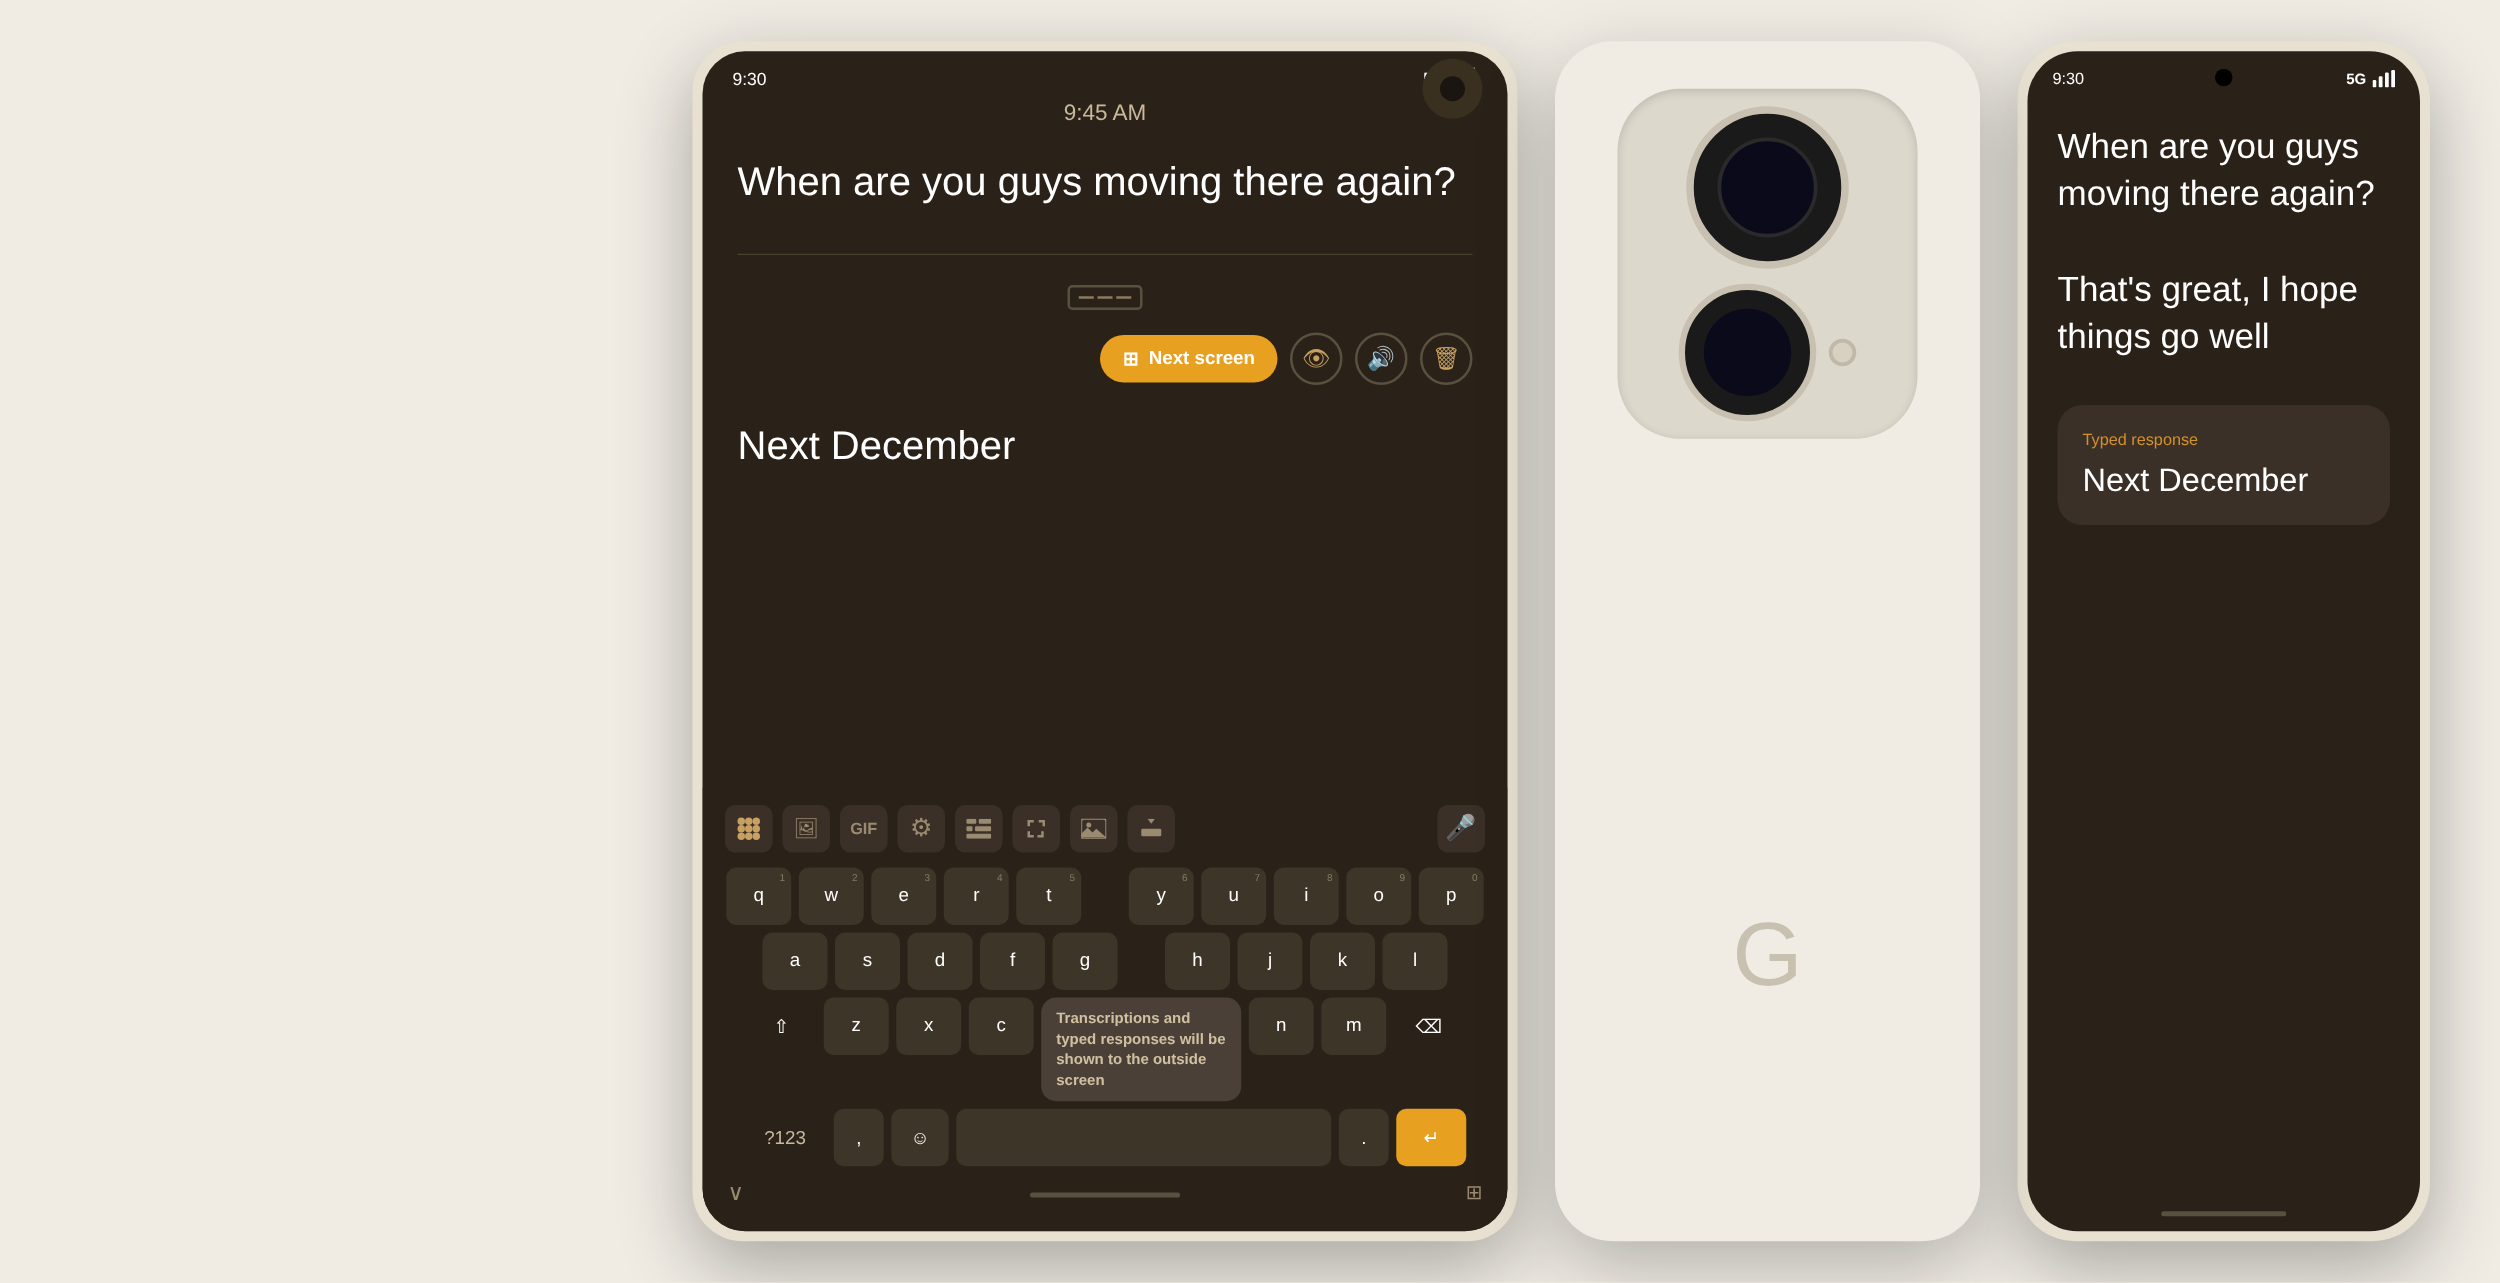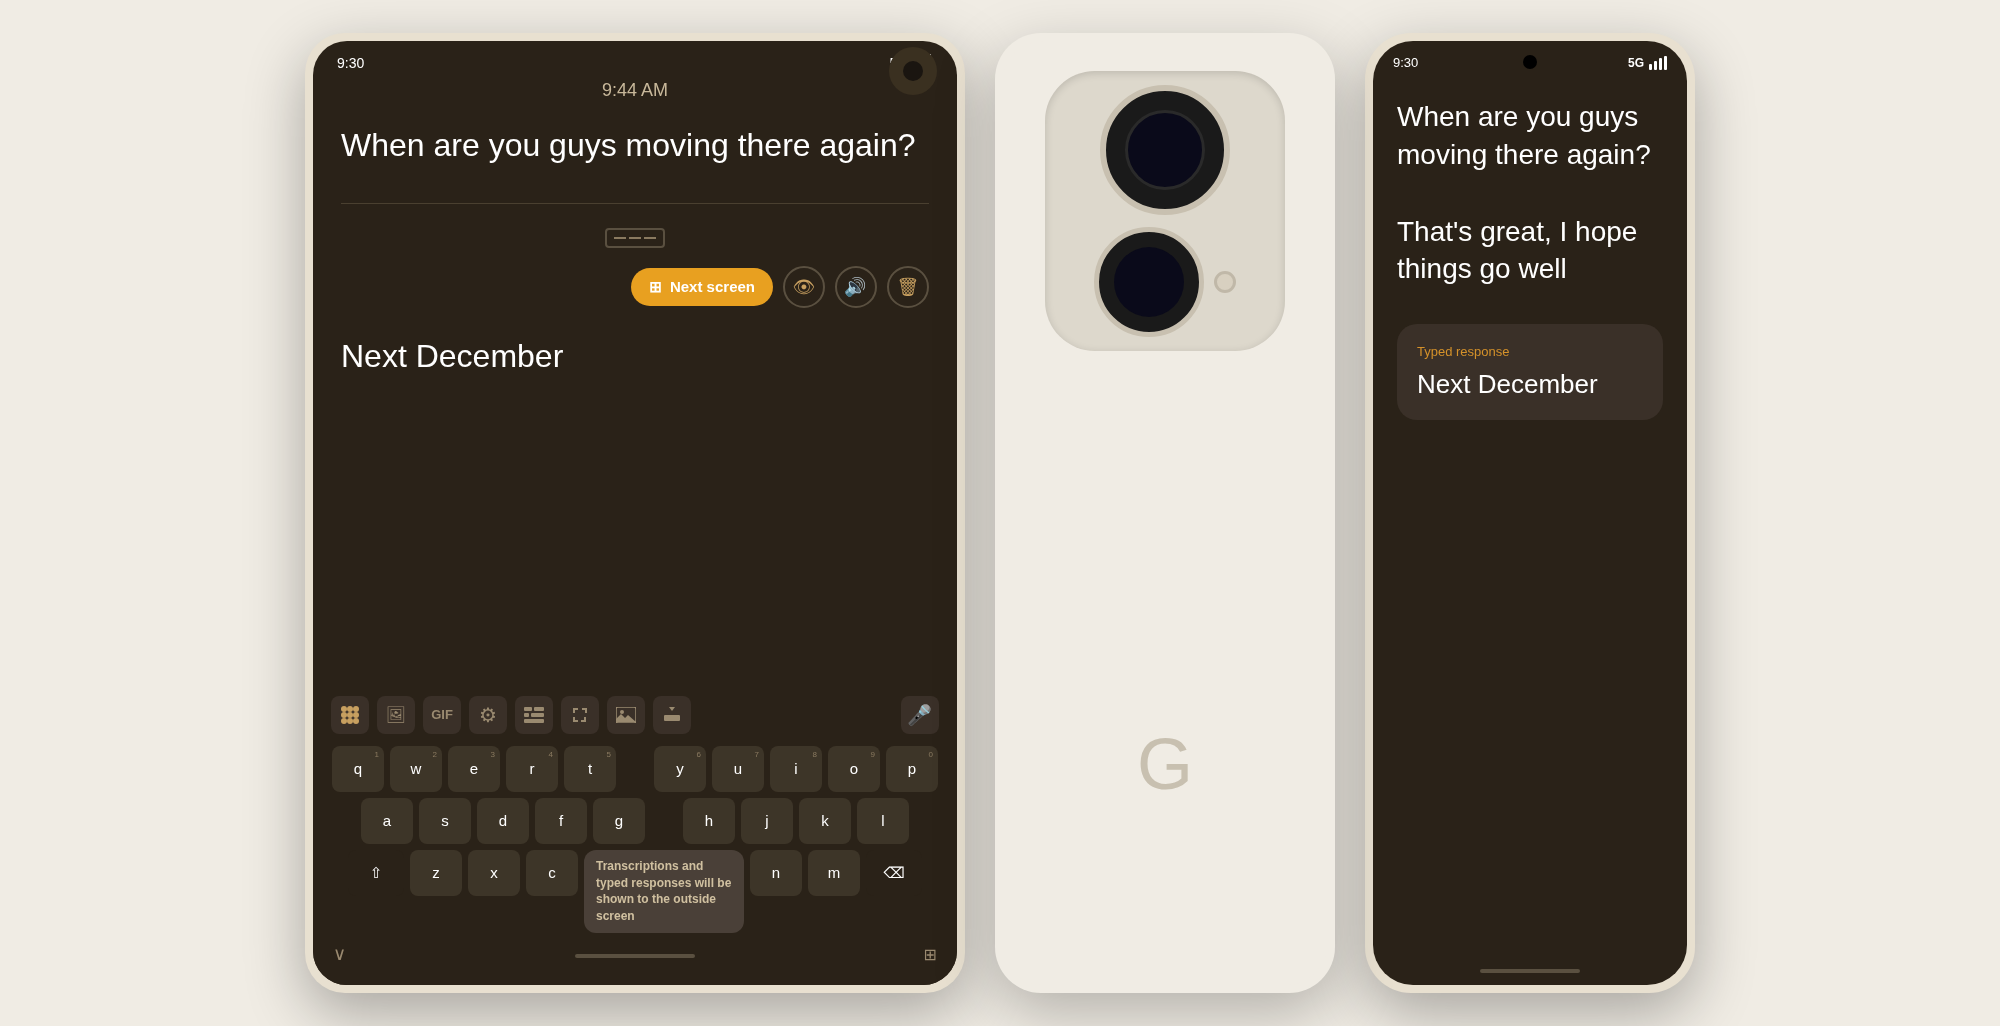--- a/index.html
+++ b/index.html
@@ -10,25 +10,25 @@
       display: flex;
       align-items: center;
       justify-content: center;
       font-family: 'Segoe UI', Arial, sans-serif;
       overflow: hidden;
     }
 
     .scene {
       display: flex;
       align-items: center;
-      justify-content: center;
+      justify-content: flex-end;
       width: 100%;
       height: 100%;
       gap: 30px;
-      padding: 20px 86px;
+      padding: 20px 56px;
     }
 
     
     .foldable {
       width: 660px;
       height: 960px;
       background: #e8e0d0;
       border-radius: 40px;
       padding: 8px;
       box-shadow: 0 20px 60px rgba(0,0,0,0.3);
@@ -519,21 +519,21 @@
               <rect x="15" y="1" width="3" height="15" rx="1"></rect>
             </svg>
           </span>
 
           <div class="camera-bump">
             <div class="camera-dot"></div>
           </div>
         </div>
       </div>
 
-      <div class="time-center">9:44 AM</div>
+      <div class="time-center">9:45 AM</div>
 
       <div class="main-content">
         <div class="transcription-text">When are you guys moving there again?</div>
 
         <div class="divider-line"></div>
 
         <div class="menu-bar-indicator">
           <div class="menu-pill">
             <div class="menu-pill-line"></div>
             <div class="menu-pill-line"></div>
@@ -644,20 +644,28 @@
           <div class="key key-shift" style="min-width:56px;max-width:56px;">⇧</div>
           <div class="key">z</div>
           <div class="key">x</div>
           <div class="key">c</div>
           <div class="tooltip-bubble">Transcriptions and typed responses will be shown to the outside screen</div>
           <div class="key">n</div>
           <div class="key">m</div>
           <div class="key key-backspace" style="min-width:56px;max-width:56px;">⌫</div>
         </div>
 
+        <div class="key-row">
+          <div class="key key-special" style="min-width:66px;max-width:66px;">?123</div>
+          <div class="key" style="min-width:40px;max-width:40px;">,</div>
+          <div class="key" style="min-width:46px;max-width:46px;">☺</div>
+          <div class="key key-space" style="flex:4;"></div>
+          <div class="key" style="min-width:40px;max-width:40px;">.</div>
+          <div class="key key-enter" style="min-width:56px;max-width:56px;">↵</div>
+        </div>
 
         <div class="bottom-bar">
           <span class="chevron-down">∨</span>
           <div class="home-indicator-fold"></div>
           <span style="color:#9a8a70;font-size:16px;">⊞</span>
         </div>
       </div>
     </div>
   </div>
 

